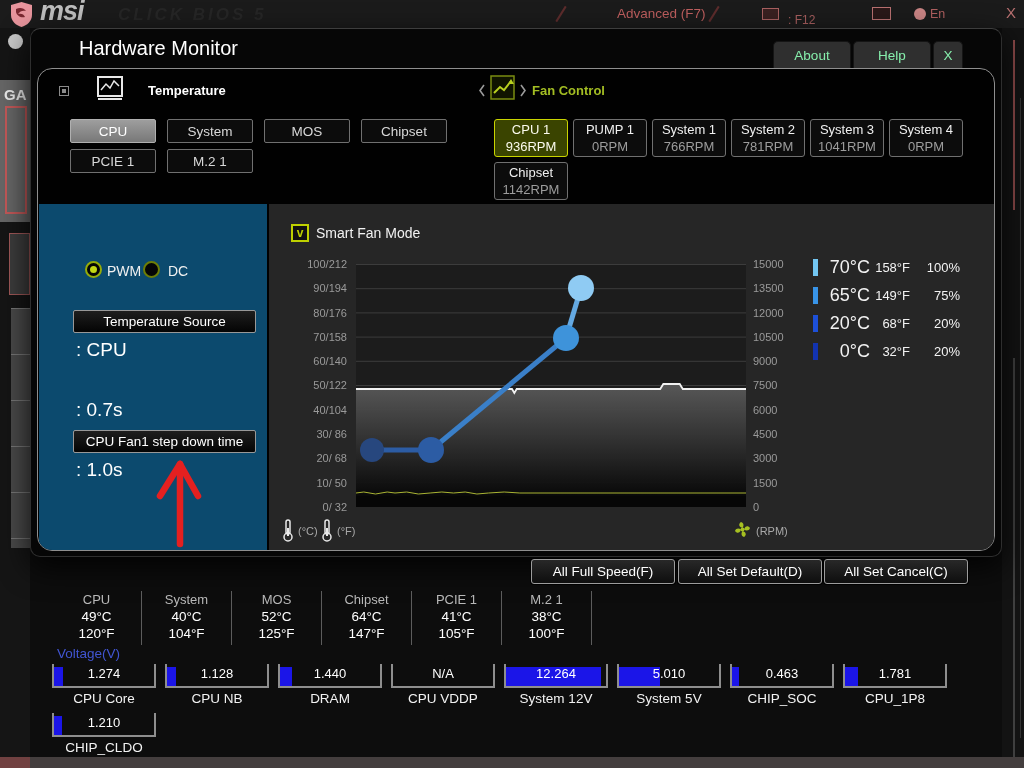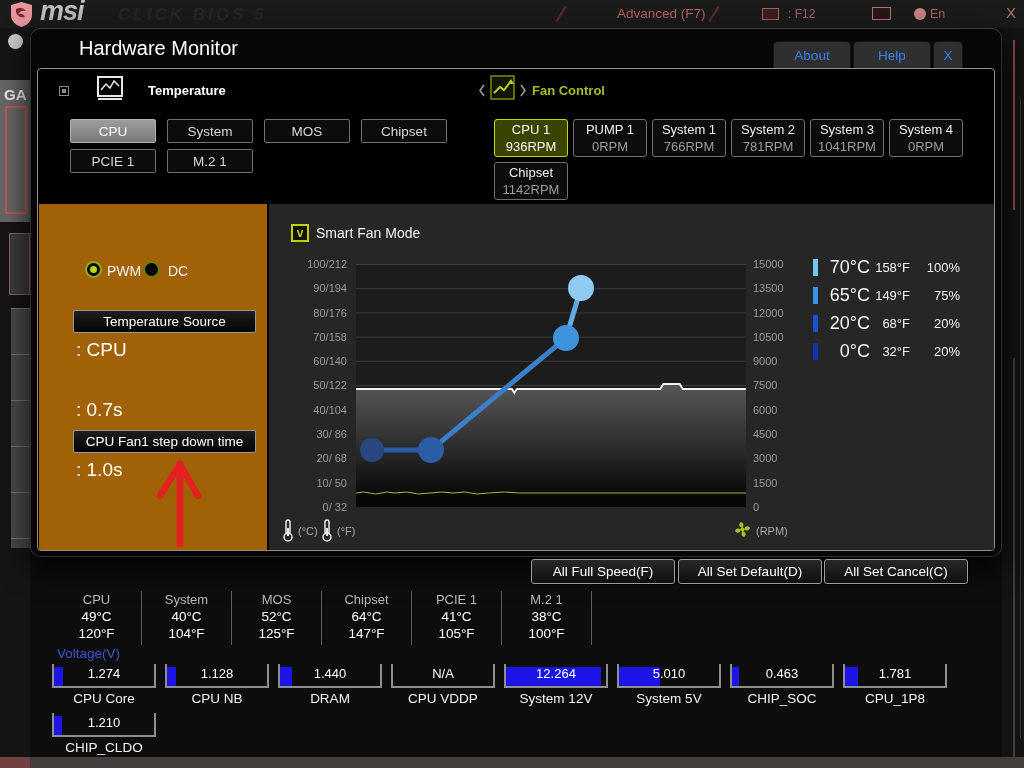--- a/index.html
+++ b/index.html
@@ -8,21 +8,21 @@
   .abs { position:absolute; }
   
   #screen { position:relative; width:1024px; height:768px; background:#0d0d0d; }
   #topbar { position:absolute; left:0; top:0; width:1024px; height:28px; background:#1b1b1b; }
   .msi-text { position:absolute; left:40px; top:-4px; font-size:27px; font-weight:bold; font-style:italic;
     color:#bfbfbf; letter-spacing:-1px; }
   .bios-name { position:absolute; left:118px; top:5px; font-size:17px; font-weight:bold; font-style:italic;
     color:#262626; letter-spacing:3px; }
   .mode-label { position:absolute; left:617px; top:6px; font-size:13.5px; color:#bf5f5f; }
   .slash { position:absolute; width:2px; height:18px; background:#5d2c2c; transform:rotate(32deg); top:5px; }
-  .hotkey { position:absolute; left:788px; top:7px; font-size:12px; color:#a85f5f; }
+  .hotkey { position:absolute; left:788px; top:13px; font-size:12px; color:#a85f5f; }
   .cam-icon { position:absolute; left:762px; top:8px; width:17px; height:12px; border:1px solid #a86060; background:#3a2020; }
   .mon-icon { position:absolute; left:872px; top:7px; width:19px; height:13px; border:1px solid #b87070; background:#2a1818; }
   .lang-dot { position:absolute; left:914px; top:8px; width:12px; height:12px; border-radius:50%; background:#c98484; }
   .lang-label { position:absolute; left:930px; top:7px; font-size:12.5px; color:#b06060; }
   .bg-close { position:absolute; left:1006px; top:4px; font-size:15px; color:#b87070; }
   #left-edge { position:absolute; left:0; top:28px; width:30px; height:729px; background:#151515; overflow:hidden; }
   .le-clock { position:absolute; left:8px; top:6px; width:15px; height:15px; border-radius:50%; background:#c9c9c9; }
   .le-panel { position:absolute; left:0; top:52px; width:30px; height:142px; background:#666; }
   .le-text { position:absolute; left:4px; top:58px; font-size:15px; font-weight:bold; color:#ececec; }
   .le-redbox { position:absolute; left:5px; top:78px; width:22px; height:108px; border:2px solid #c25858; }
@@ -33,46 +33,46 @@
   .re-line1 { position:absolute; left:11px; top:12px; width:2px; height:170px; background:#8a4848; }
   .re-line2 { position:absolute; left:11px; top:330px; width:2px; height:399px; background:#3f3f3f; }
   .re-line3 { position:absolute; left:18px; top:70px; width:1px; height:640px; background:#333; }
   #bottombar { position:absolute; left:0; top:757px; width:1024px; height:11px; background:#443e3e; }
   .bb-left { position:absolute; left:0; top:0; width:30px; height:11px; background:#714141; }
   
   #dialog { position:absolute; left:30px; top:28px; width:972px; height:529px; background:#060606;
     border-radius:10px; border:1px solid #2e2e2e; border-top-color:#3d3d3d; box-shadow:0 10px 30px rgba(0,0,0,.85); }
   .dlg-title { position:absolute; left:48px; top:8px; font-size:20px; color:#fff; }
   .dlg-tab { position:absolute; top:12px; height:28px; background:#2f2f2f; border:1px solid #151515; border-bottom:none;
-    border-radius:5px 5px 0 0; color:#3b82f6; font-size:13.5px; display:flex; align-items:center; justify-content:center; cursor:pointer; }
+    border-radius:5px 5px 0 0; color:#86efac; font-size:13.5px; display:flex; align-items:center; justify-content:center; cursor:pointer; }
   #tab-about { left:742px; width:78px; } #tab-help { left:822px; width:78px; } #tab-x { left:902px; width:30px; }
   
   #panel { position:absolute; left:6px; top:39px; width:958px; height:483px; background:#010101;
-    border:1px solid #8e8e8e; border-radius:4px; overflow:hidden; }
+    border:1px solid #8e8e8e; border-radius:15px; overflow:hidden; }
   .boxdot-icon { position:absolute; left:21px; top:17px; width:10px; height:10px; border:1px solid #8a8a8a; }
   .boxdot-icon::after { content:""; position:absolute; left:2px; top:2px; width:4px; height:4px; background:#8a8a8a; }
   .temp-hdr-label { position:absolute; left:110px; top:14px; font-size:13px; font-weight:bold; color:#fff; }
   .fan-hdr-label { position:absolute; left:494px; top:14px; font-size:13px; font-weight:bold; color:#a3bd23; }
   .hdr-icon { position:absolute; top:6px; }
   
   #temp-btns { position:absolute; left:32px; top:50px; width:390px; display:flex; flex-wrap:wrap; gap:6px 11px; }
   .t-btn { width:86px; height:24px; background:#0c0c0c; border:1px solid #707070; border-radius:2px;
     color:#d8d8d8; font-size:13.5px; display:flex; align-items:center; justify-content:center; cursor:pointer; }
   .t-btn.sel { background:linear-gradient(#9e9e9e,#787878); border-color:#b0b0b0; color:#fff; }
   
   #fan-btns { position:absolute; left:456px; top:50px; width:478px; display:flex; flex-wrap:wrap; gap:5px 5px; }
   .f-btn { width:74px; height:38px; background:#0c0c0c; border:1px solid #707070; border-radius:3px;
     display:flex; flex-direction:column; align-items:center; justify-content:center; line-height:17px; cursor:pointer; }
   .f-btn .fname { font-size:13px; color:#f0f0f0; }
   .f-btn .frpm { font-size:13px; color:#9d9d9d; }
   .f-btn.sel { background:#3a4400; border-color:#c9d400; }
   .f-btn.sel .fname, .f-btn.sel .frpm { color:#fbfbee; }
   
   #content { position:absolute; left:1px; top:135px; width:956px; height:347px; }
-  #c-left { position:absolute; left:0; top:0; width:228px; height:347px; background:#a16207; }
+  #c-left { position:absolute; left:0; top:0; width:228px; height:347px; background:#0c4a6e; }
   #c-right { position:absolute; left:230px; top:0; width:726px; height:347px; background:#262626; }
   
   .radio { position:absolute; width:17px; height:17px; border-radius:50%; background:#050505; border:2px solid #96ac08; cursor:pointer; }
   .radio.sel::after { content:""; position:absolute; left:3px; top:3px; width:7px; height:7px; border-radius:50%; background:#c2d714; }
   .radio.dim { border-color:#6d7d06; }
   .radio-label { position:absolute; font-size:14px; color:#f0f0f0; }
   #fields { position:absolute; left:0; top:106px; width:228px; }
   .field { position:relative; height:60px; }
   .field-btn { position:absolute; left:34px; top:0; width:183px; height:23px; background:linear-gradient(#1e1e1e,#040404);
     border:1px solid #989898; border-radius:2px; color:#fff; font-size:13.5px;

